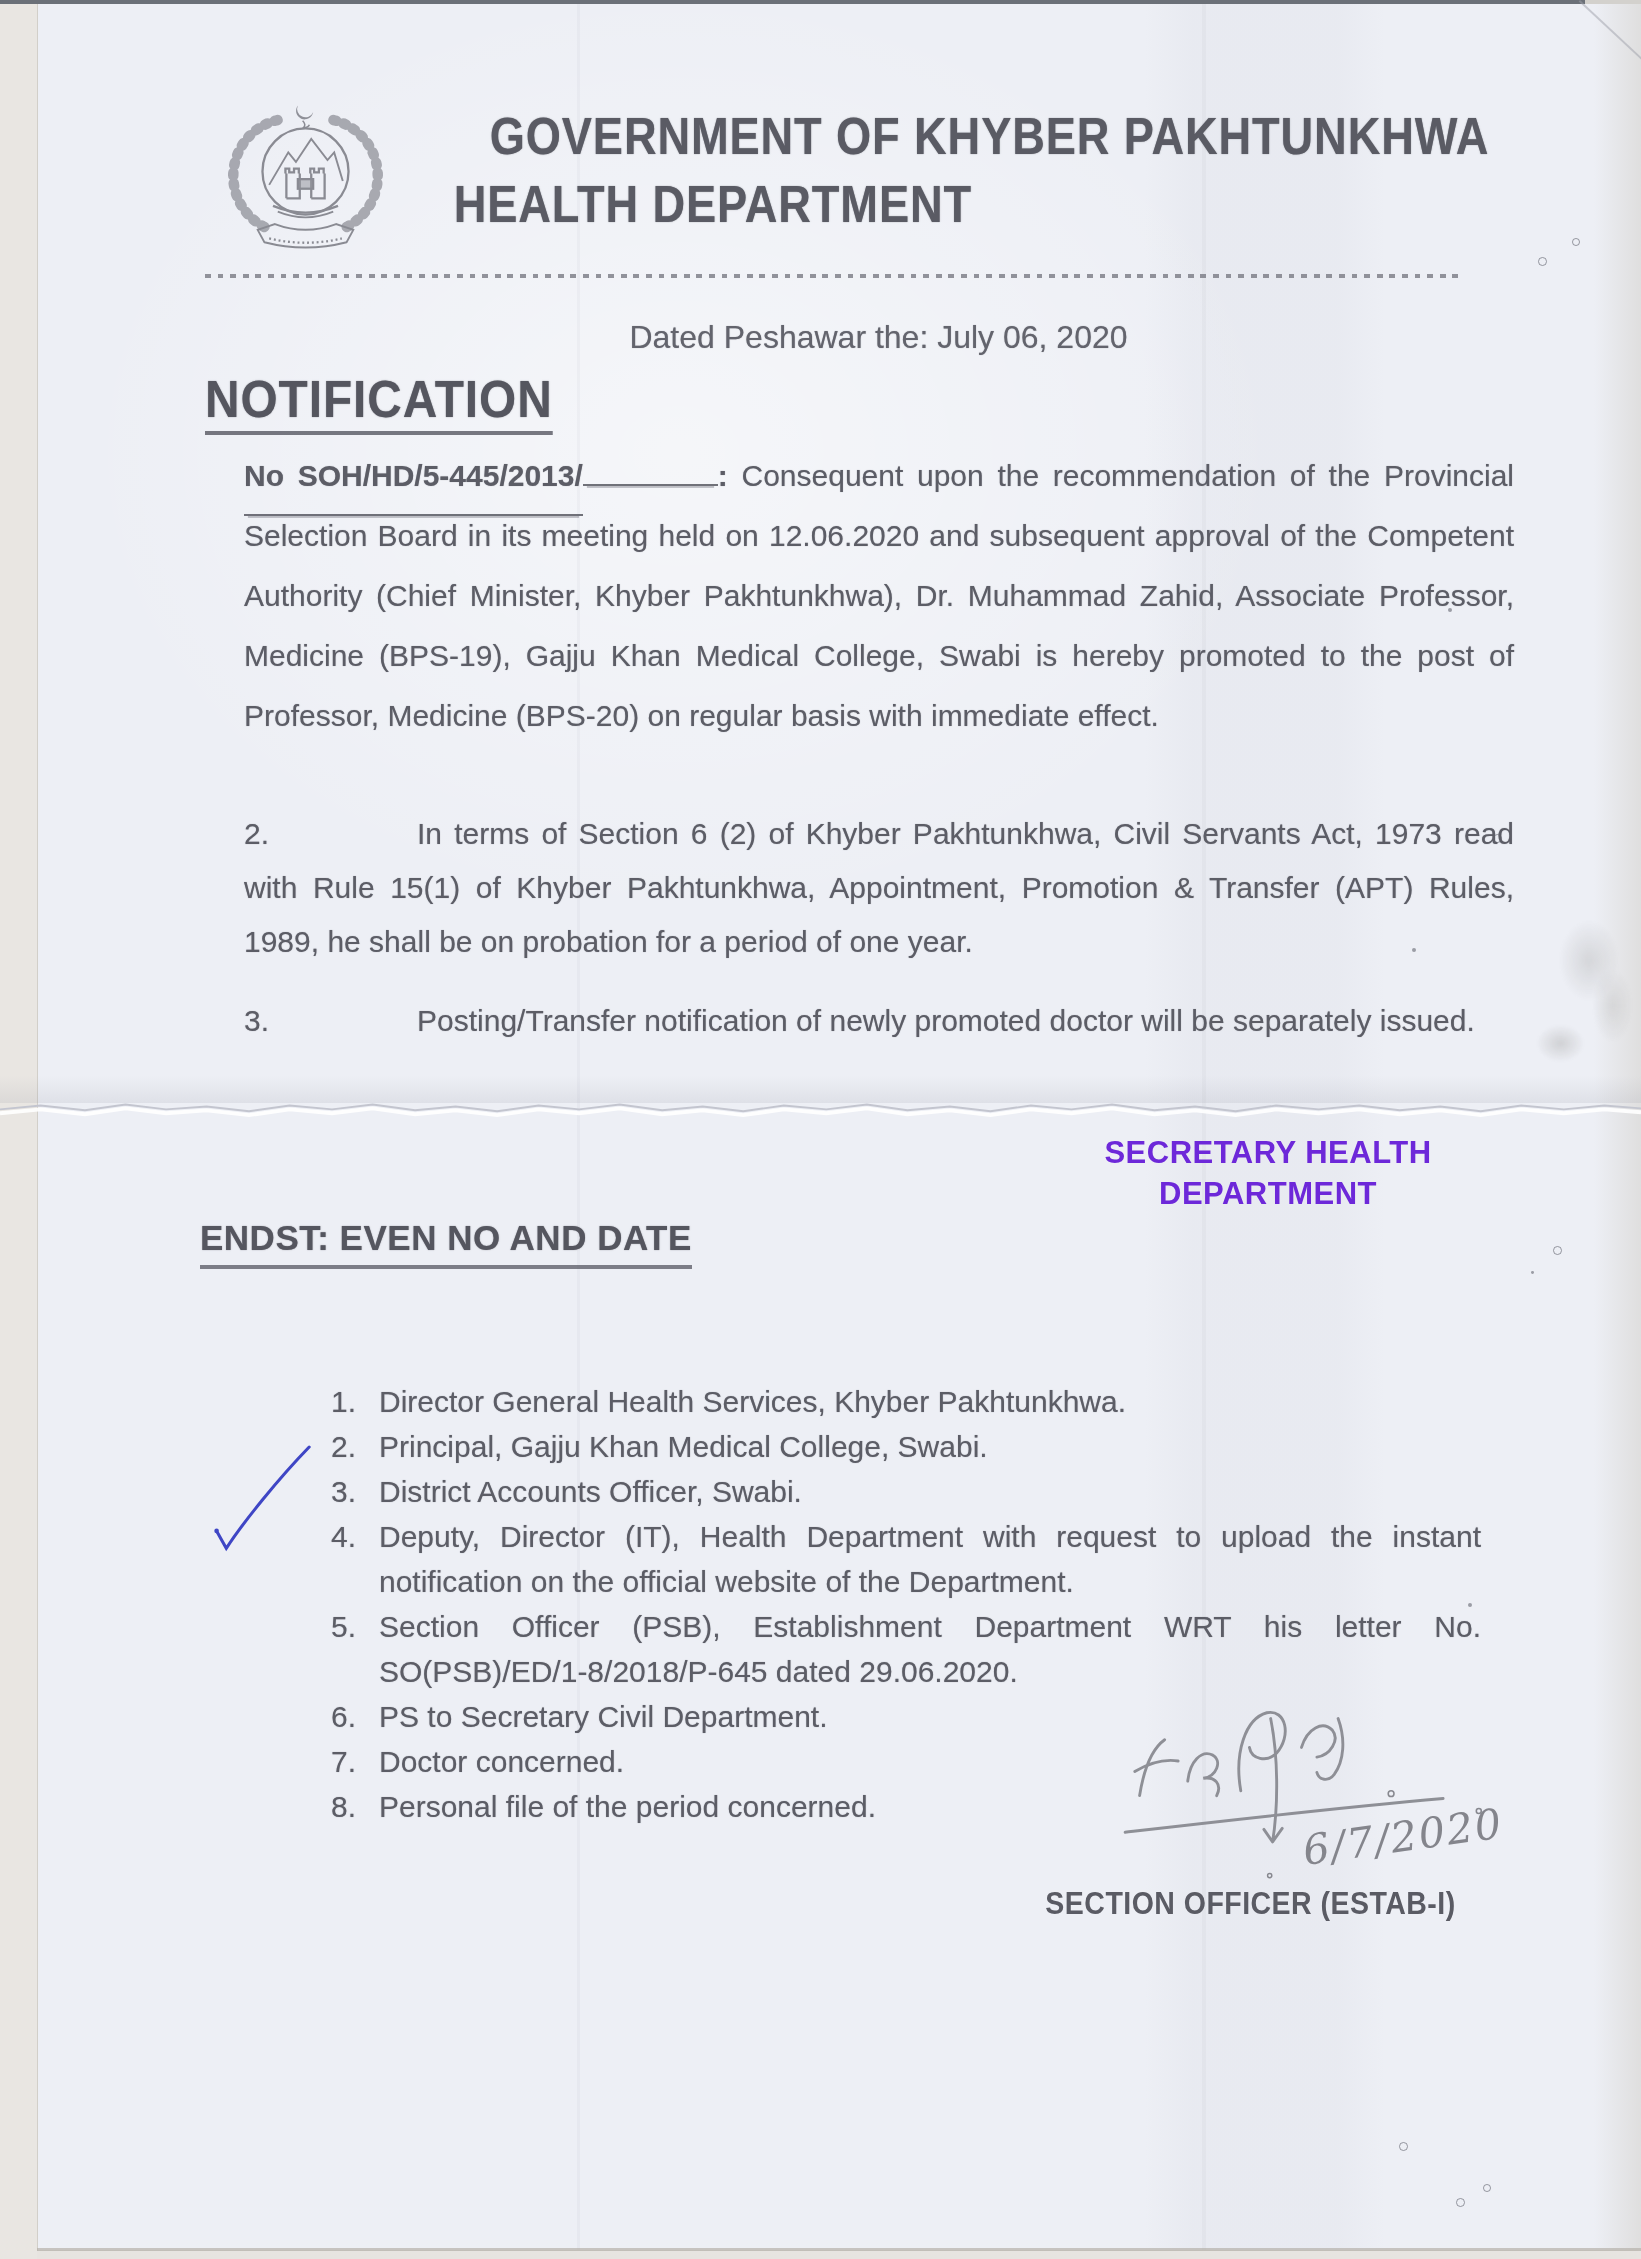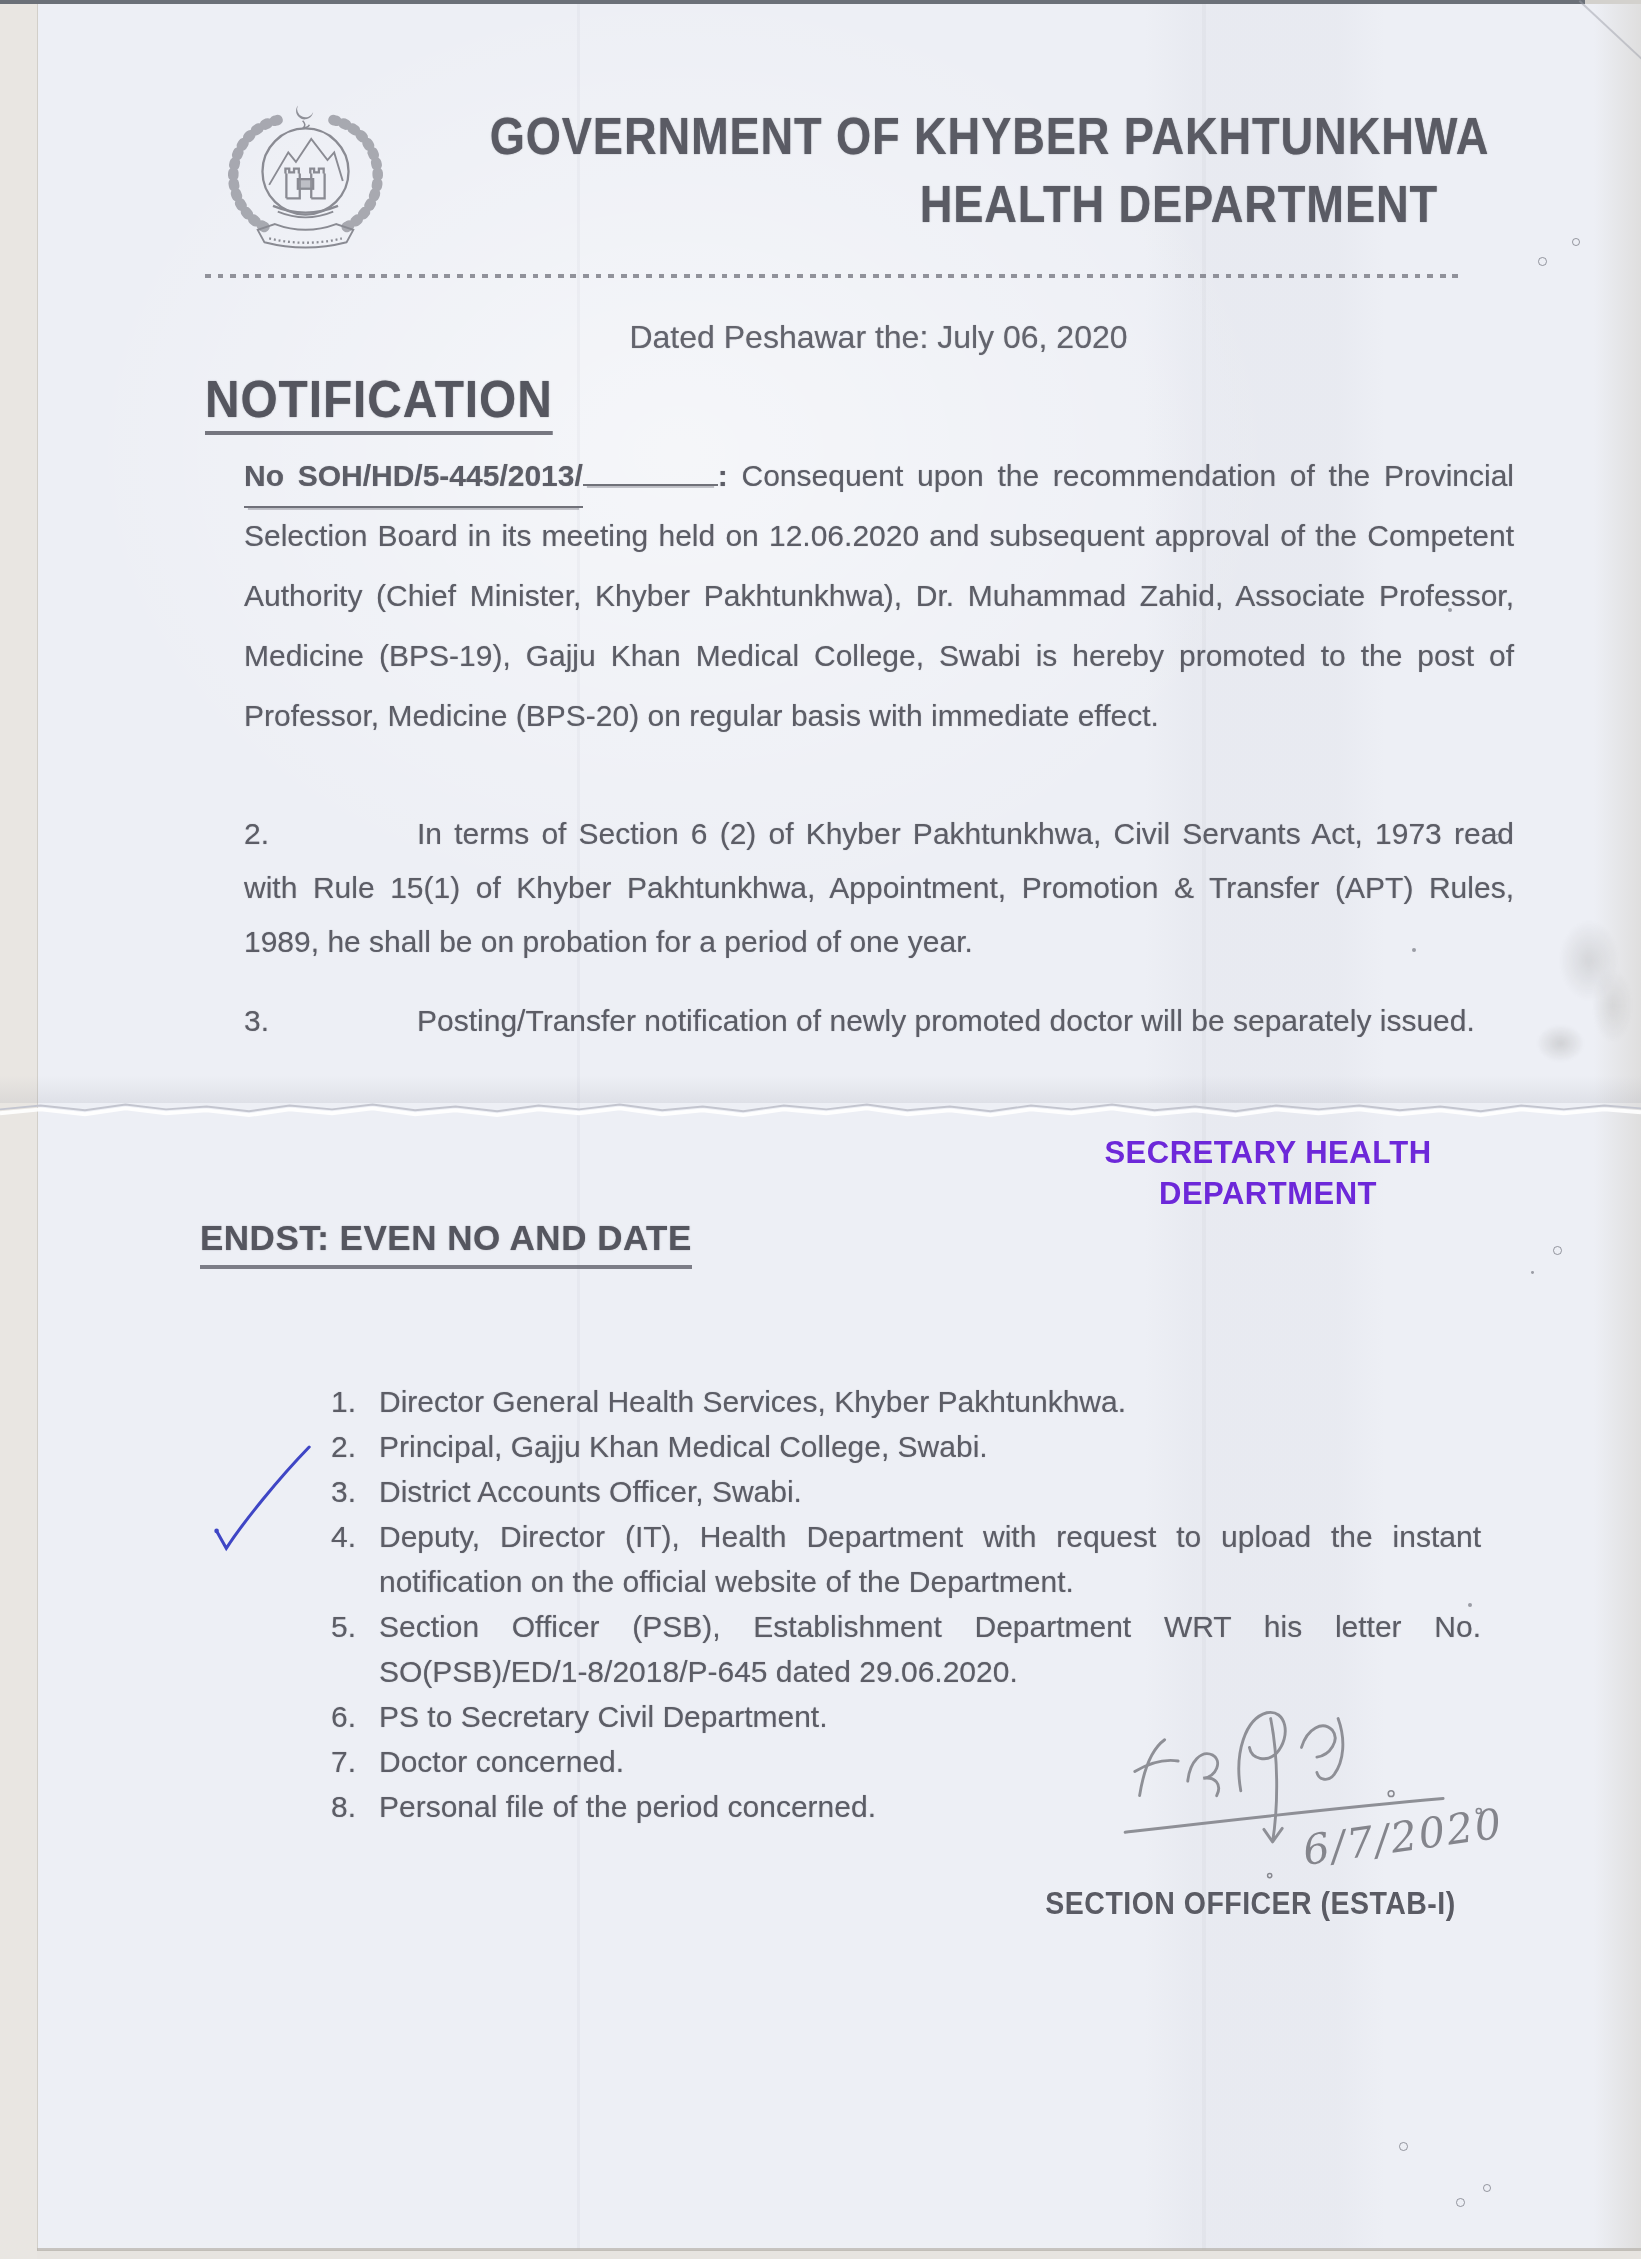--- a/index.html
+++ b/index.html
@@ -8,34 +8,34 @@
          -webkit-font-smoothing:antialiased;}
   .paper{position:absolute;left:37px;top:3.9px;width:1605px;height:2246px;
          background:#edeff5;
          background-image:
            radial-gradient(ellipse 869px 676px at 40% 20%, rgba(255,255,255,.45), rgba(255,255,255,0) 70%),
            linear-gradient(90deg, rgba(255,255,255,0) 0 69%, rgba(168,171,186,.07) 72% 81%, rgba(255,255,255,0) 84%),
            linear-gradient(90deg, rgba(255,255,255,0) 0 97%, rgba(196,190,178,.35) 100%);
          box-shadow:-2.9px 0 3.9px rgba(60,58,52,.12);}
   .txt{color:#5c5d66;text-shadow:0 0 1px rgba(93,94,103,.55);margin-left:38px;}
   .abs{position:absolute;}
-  .title-wrap{left:415px;width:1062px;text-align:right;}
+  .title-wrap{left:415px;width:1062px;text-align:left;}
   .title-line{display:inline-block;font-weight:700;font-size:52px;line-height:56px;
               letter-spacing:1px;color:#5a5b64;transform:scaleX(.87);white-space:nowrap;
               text-shadow:0 0 1.3px rgba(90,91,100,.7);}
   .dated{left:208px;width:1265px;text-align:center;font-size:32px;color:#63646d;}
   .noti{left:205px;top:373px;font-size:52px;font-weight:700;line-height:52px;
         color:#55565f;display:inline-block;transform:scaleX(.92);transform-origin:left center;
         border-bottom:4.8px solid rgba(86,87,97,.8);padding-bottom:5.8px;letter-spacing:1px;
         text-shadow:0 0 1.3px rgba(85,86,96,.7);}
   .para{font-size:30px;text-align:justify;width:1270px;left:206px;}
   .p1{top:446px;line-height:60px;}
   .p2{top:807px;line-height:54px;}
   .p3{top:994px;line-height:54px;}
-  .ref{font-weight:700;border-bottom:2.9px solid rgba(88,89,99,.85);padding-bottom:14px;
+  .ref{font-weight:700;border-bottom:2.9px solid rgba(88,89,99,.85);padding-bottom:22px;
        box-shadow:0 5.8px 0 -3.9px rgba(88,89,99,.35);}
   .ref-blank{display:inline-block;width:135px;border-bottom:2.9px solid rgba(88,89,99,.85);
        height:1.1em;vertical-align:baseline;box-shadow:0 5.8px 0 -3.9px rgba(88,89,99,.35);}
   .pnum{font-size:30px;}
   .pgap{display:inline-block;width:148px;}
   .secretary{left:1070px;top:1132px;width:396px;text-align:center;font-weight:700;
              font-size:31px;line-height:41px;color:#6d28d9;letter-spacing:0.5px;}
   .endst{left:200px;top:1218px;font-size:35px;font-weight:700;color:#55565f;
          display:inline-block;border-bottom:4.8px solid rgba(86,87,97,.75);padding-bottom:7px;
          letter-spacing:0.5px;text-shadow:0 0 1.2px rgba(85,86,96,.7);}

